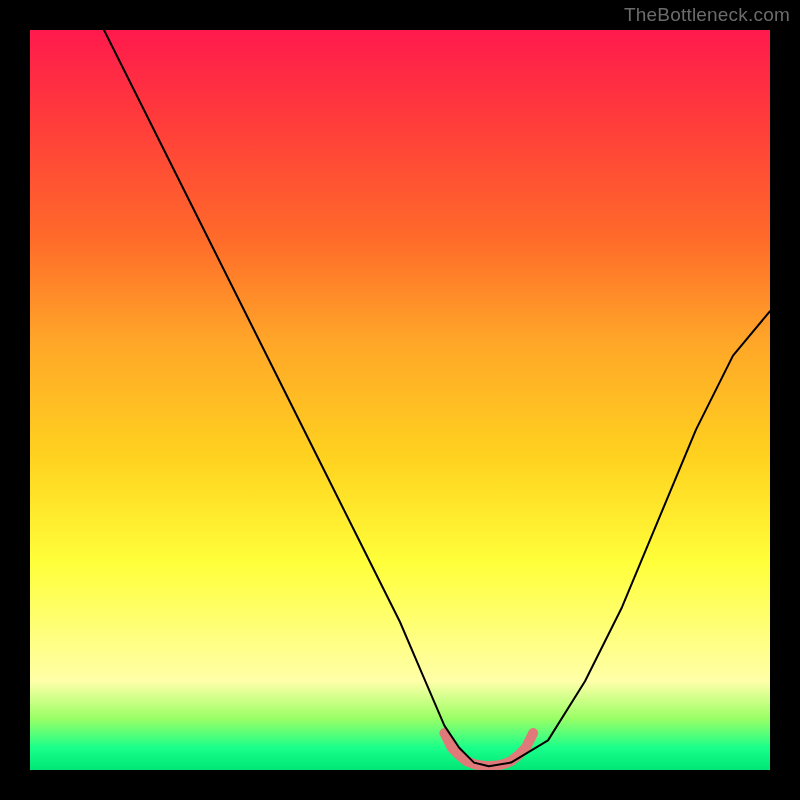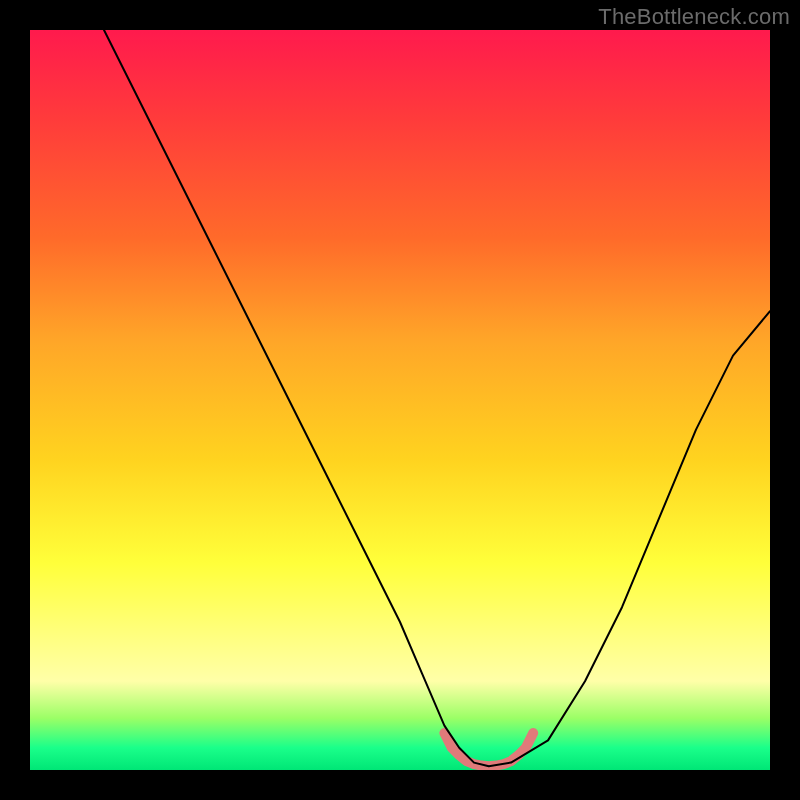--- a/index.html
+++ b/index.html
@@ -33,21 +33,21 @@
       #ffffa8 88%,
       #9bff66 93%,
       #1aff8a 97%,
       #00e676 100%);
   }
   .watermark {
     position: absolute;
     top: 4px;
     right: 10px;
     color: #6b6b6b;
-    font-size: 22px;
+    font-size: 19px;
     letter-spacing: 0.2px;
     user-select: none;
     margin-left: 43px;
   }
   svg.overlay {
     position: absolute;
     left: 0;
     top: 0;
     width: 740px;
     height: 740px;

